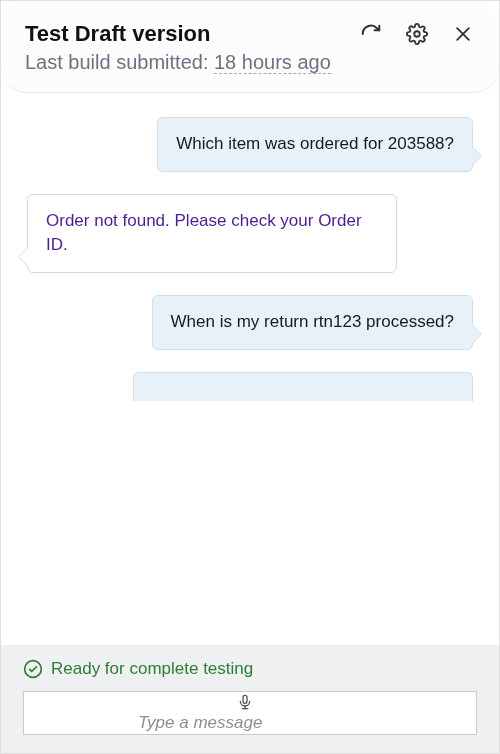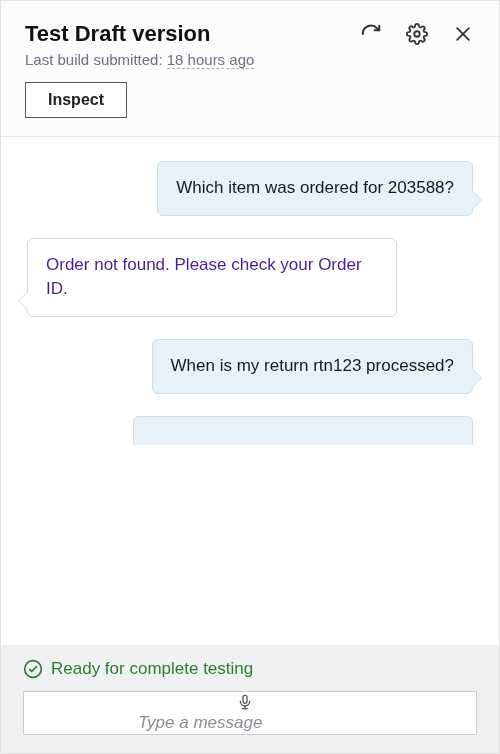--- a/index.html
+++ b/index.html
@@ -1,23 +1,23 @@
 <!DOCTYPE html>
 <html><head>
   <meta charset="utf-8">
   <style>
     * { box-sizing: border-box; margin: 0; padding: 0; }
     html, body { width: 500px; height: 754px; font-family: -apple-system, BlinkMacSystemFont, "Segoe UI", Arial, sans-serif; overflow: hidden; background: #fff; }
     .panel { width: 500px; height: 754px; display: flex; flex-direction: column; border: 1px solid #e0e0e0; }
-    .header { padding: 20px 24px 18px 24px; border-bottom: 1px solid #e6e6e6; background: #fcfcfc; }
+    .header { padding: 20px 24px 18px 24px; border-bottom: 1px solid #e6e6e6; background: #fcfcfc; border-radius: 25px; }
     .header-row1 { display: flex; align-items: center; justify-content: space-between; }
     .title { font-size: 22px; font-weight: 700; color: #111; }
     .header-icons { display: flex; align-items: center; gap: 22px; }
     .icon-btn { width: 24px; height: 24px; display: flex; align-items: center; justify-content: center; cursor: pointer; color: #333; }
-    .subtitle-row { margin-top: 4px; font-size: 15px; color: #6b7280; }
+    .subtitle-row { margin-top: 4px; font-size: 20px; color: #6b7280; }
     .sub-label { color:#6b7280; }
     .sub-value { color:#6b7280; border-bottom: 1px dashed #aaa; padding-bottom: 0px; }
     .inspect-row { margin-top: 14px; }
     .inspect-btn { background:#fff; border:1px solid #555; padding: 8px 22px; font-size: 16px; font-weight: 600; color:#222; cursor:pointer; }
     .chat-area { flex:1; overflow:hidden; padding: 24px 26px 0 26px; display:flex; flex-direction:column; gap:22px; }
     .bubble { max-width: 370px; padding: 14px 18px; border-radius: 6px; font-size: 17px; line-height: 1.45; position: relative; }
     .bubble.user { background:#e7f1f7; border:1px solid #cfdfe8; align-self:flex-end; color:#1a1a1a; }
     .bubble.bot { background:#fff; border:1px solid #d6d9dc; align-self:flex-start; color:#4c1d95; }
     .bubble.user::after { content:""; position:absolute; right:-9px; bottom:6px; width:0; height:0; border-top:9px solid transparent; border-left:9px solid #e7f1f7; border-bottom:9px solid transparent; }
     .bubble.user::before { content:""; position:absolute; right:-10px; bottom:5px; width:0; height:0; border-top:10px solid transparent; border-left:10px solid #cfdfe8; border-bottom:10px solid transparent; }
@@ -57,23 +57,20 @@
           <svg width="20" height="20" viewBox="0 0 24 24" fill="none" stroke="currentColor" stroke-width="2.2" stroke-linecap="round">
               <line x1="5" y1="5" x2="19" y2="19"></line>
               <line x1="19" y1="5" x2="5" y2="19"></line>
             </svg>
         </div>
       </div>
     </div>
     <div class="subtitle-row">
       <span class="sub-label">Last build submitted: </span><span class="sub-value">18 hours ago</span>
     </div>
-    <div class="inspect-row">
-      <button class="inspect-btn">Inspect</button>
-    </div>
   </div>
 
   <div class="chat-area">
     <div class="bubble user"><span>Which item was ordered for 203588?</span></div>
     <div class="bubble bot"><span>Order not found. Please check your Order ID.</span></div>
     <div class="bubble user"><span>When is my return rtn123 processed?</span></div>
     <div class="bubble cutoff"></div>
   </div>
 
   <div class="footer">

